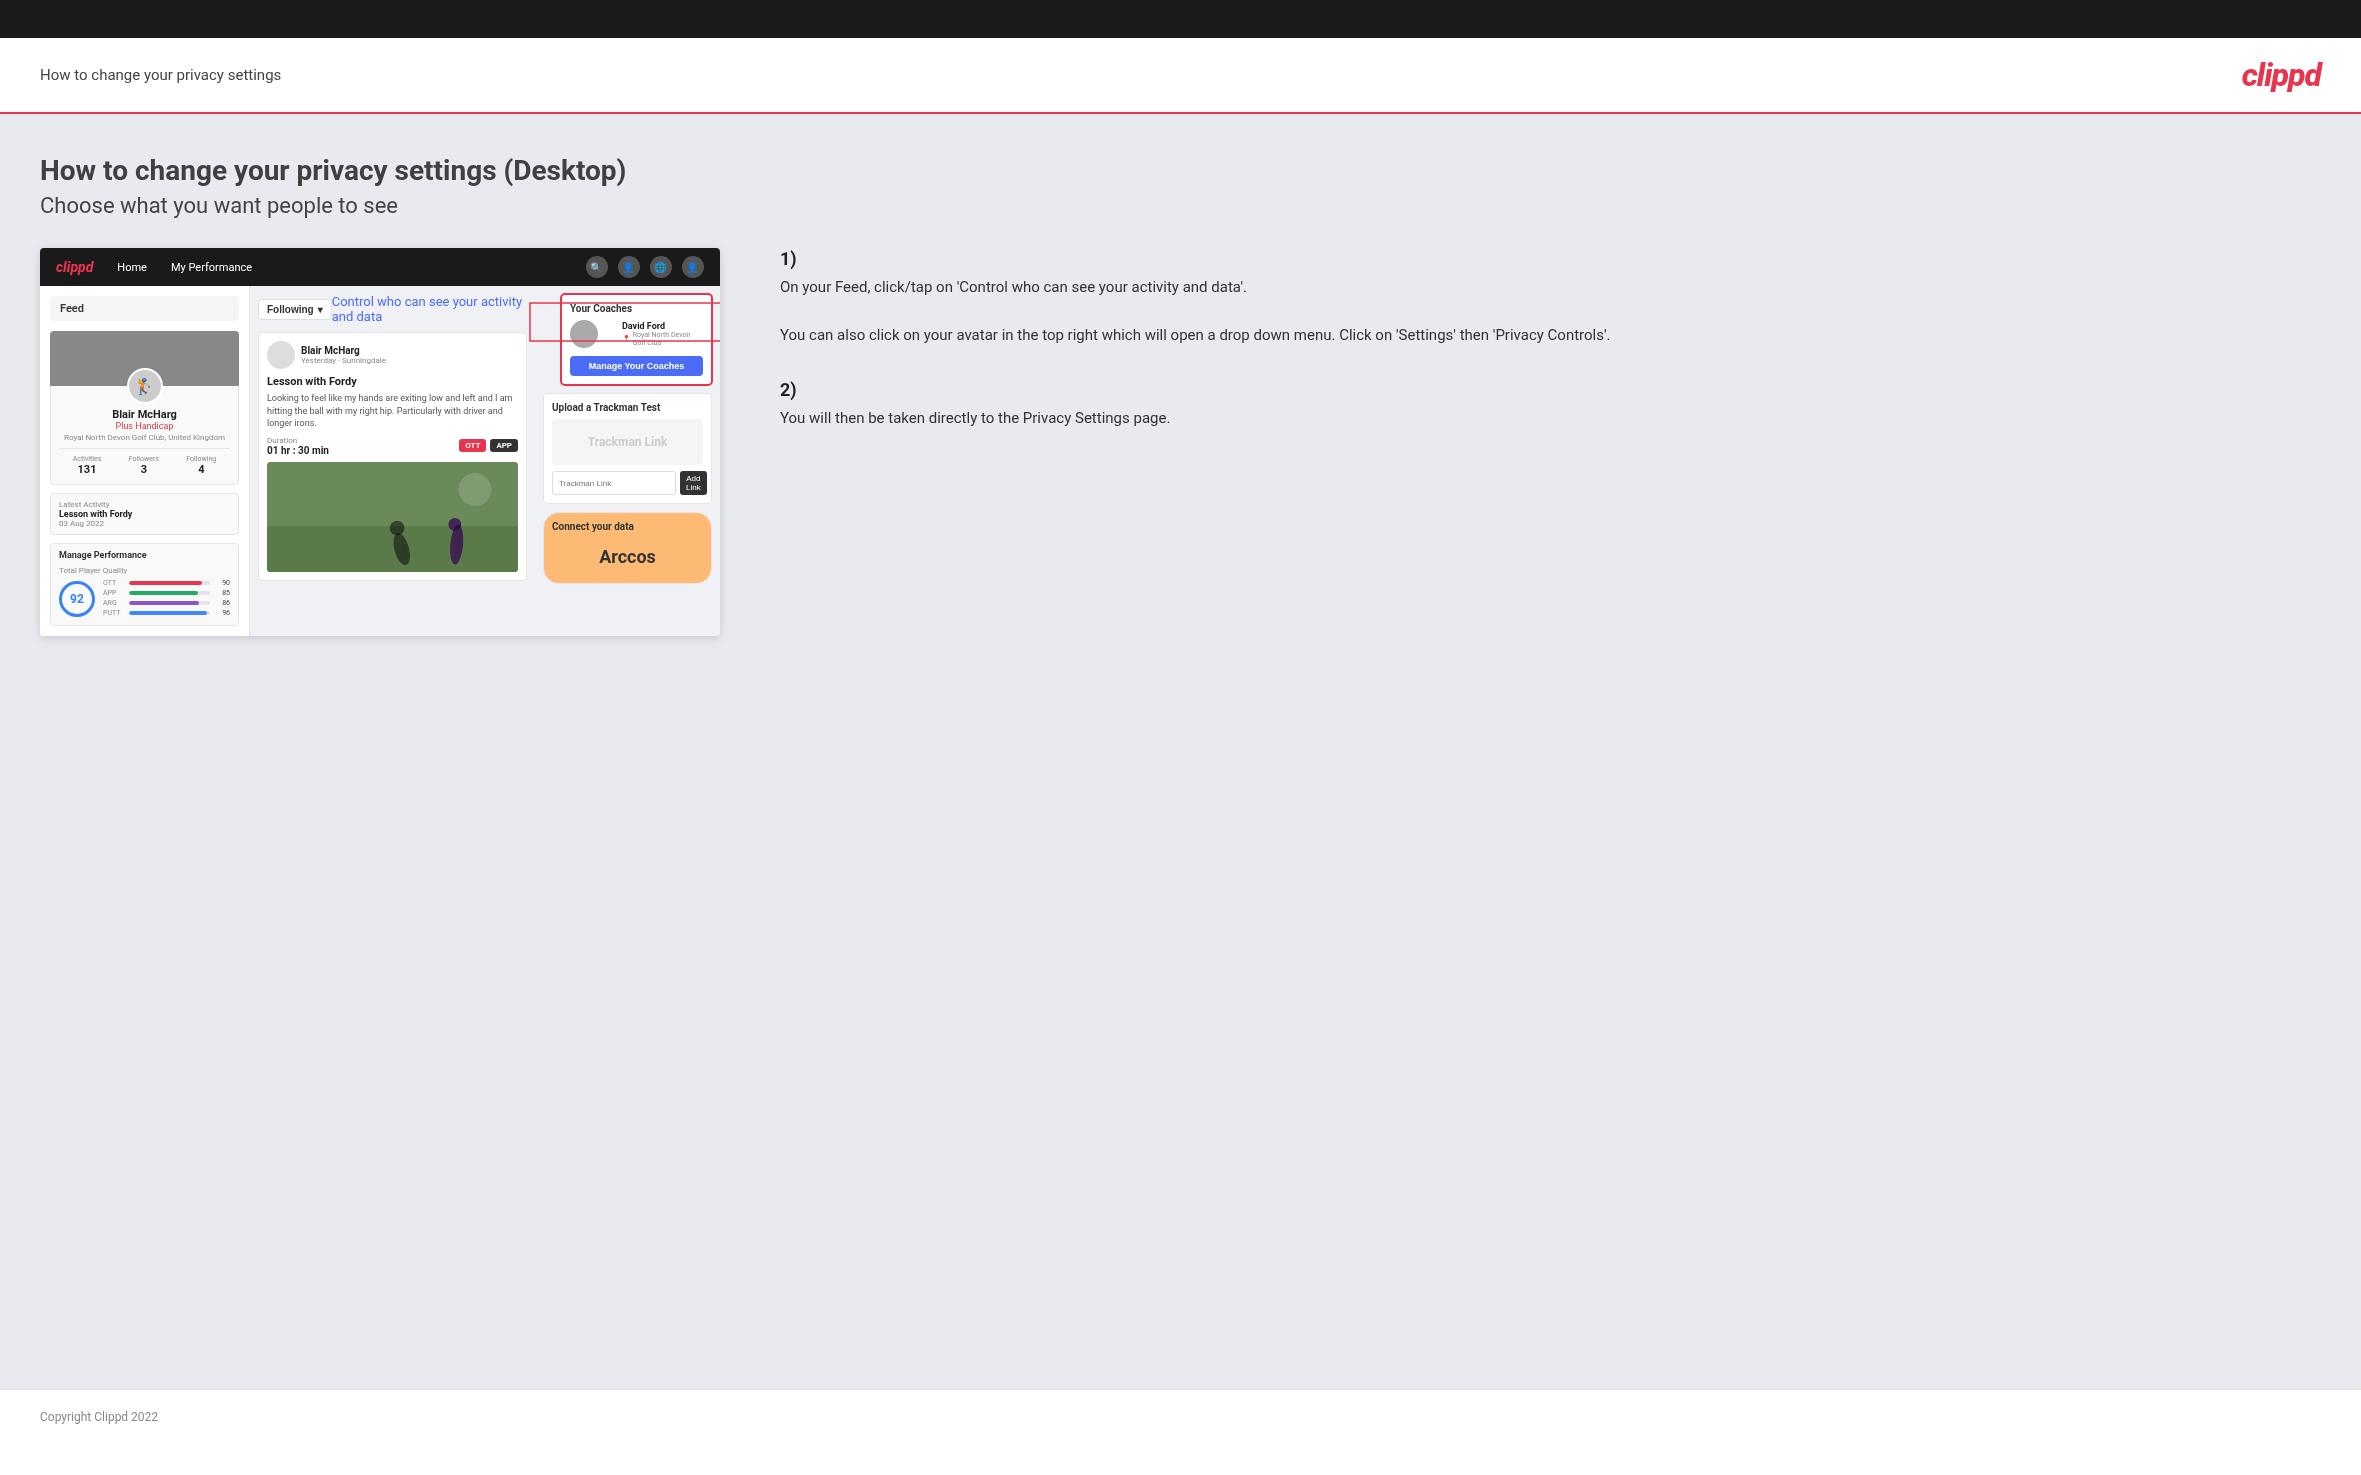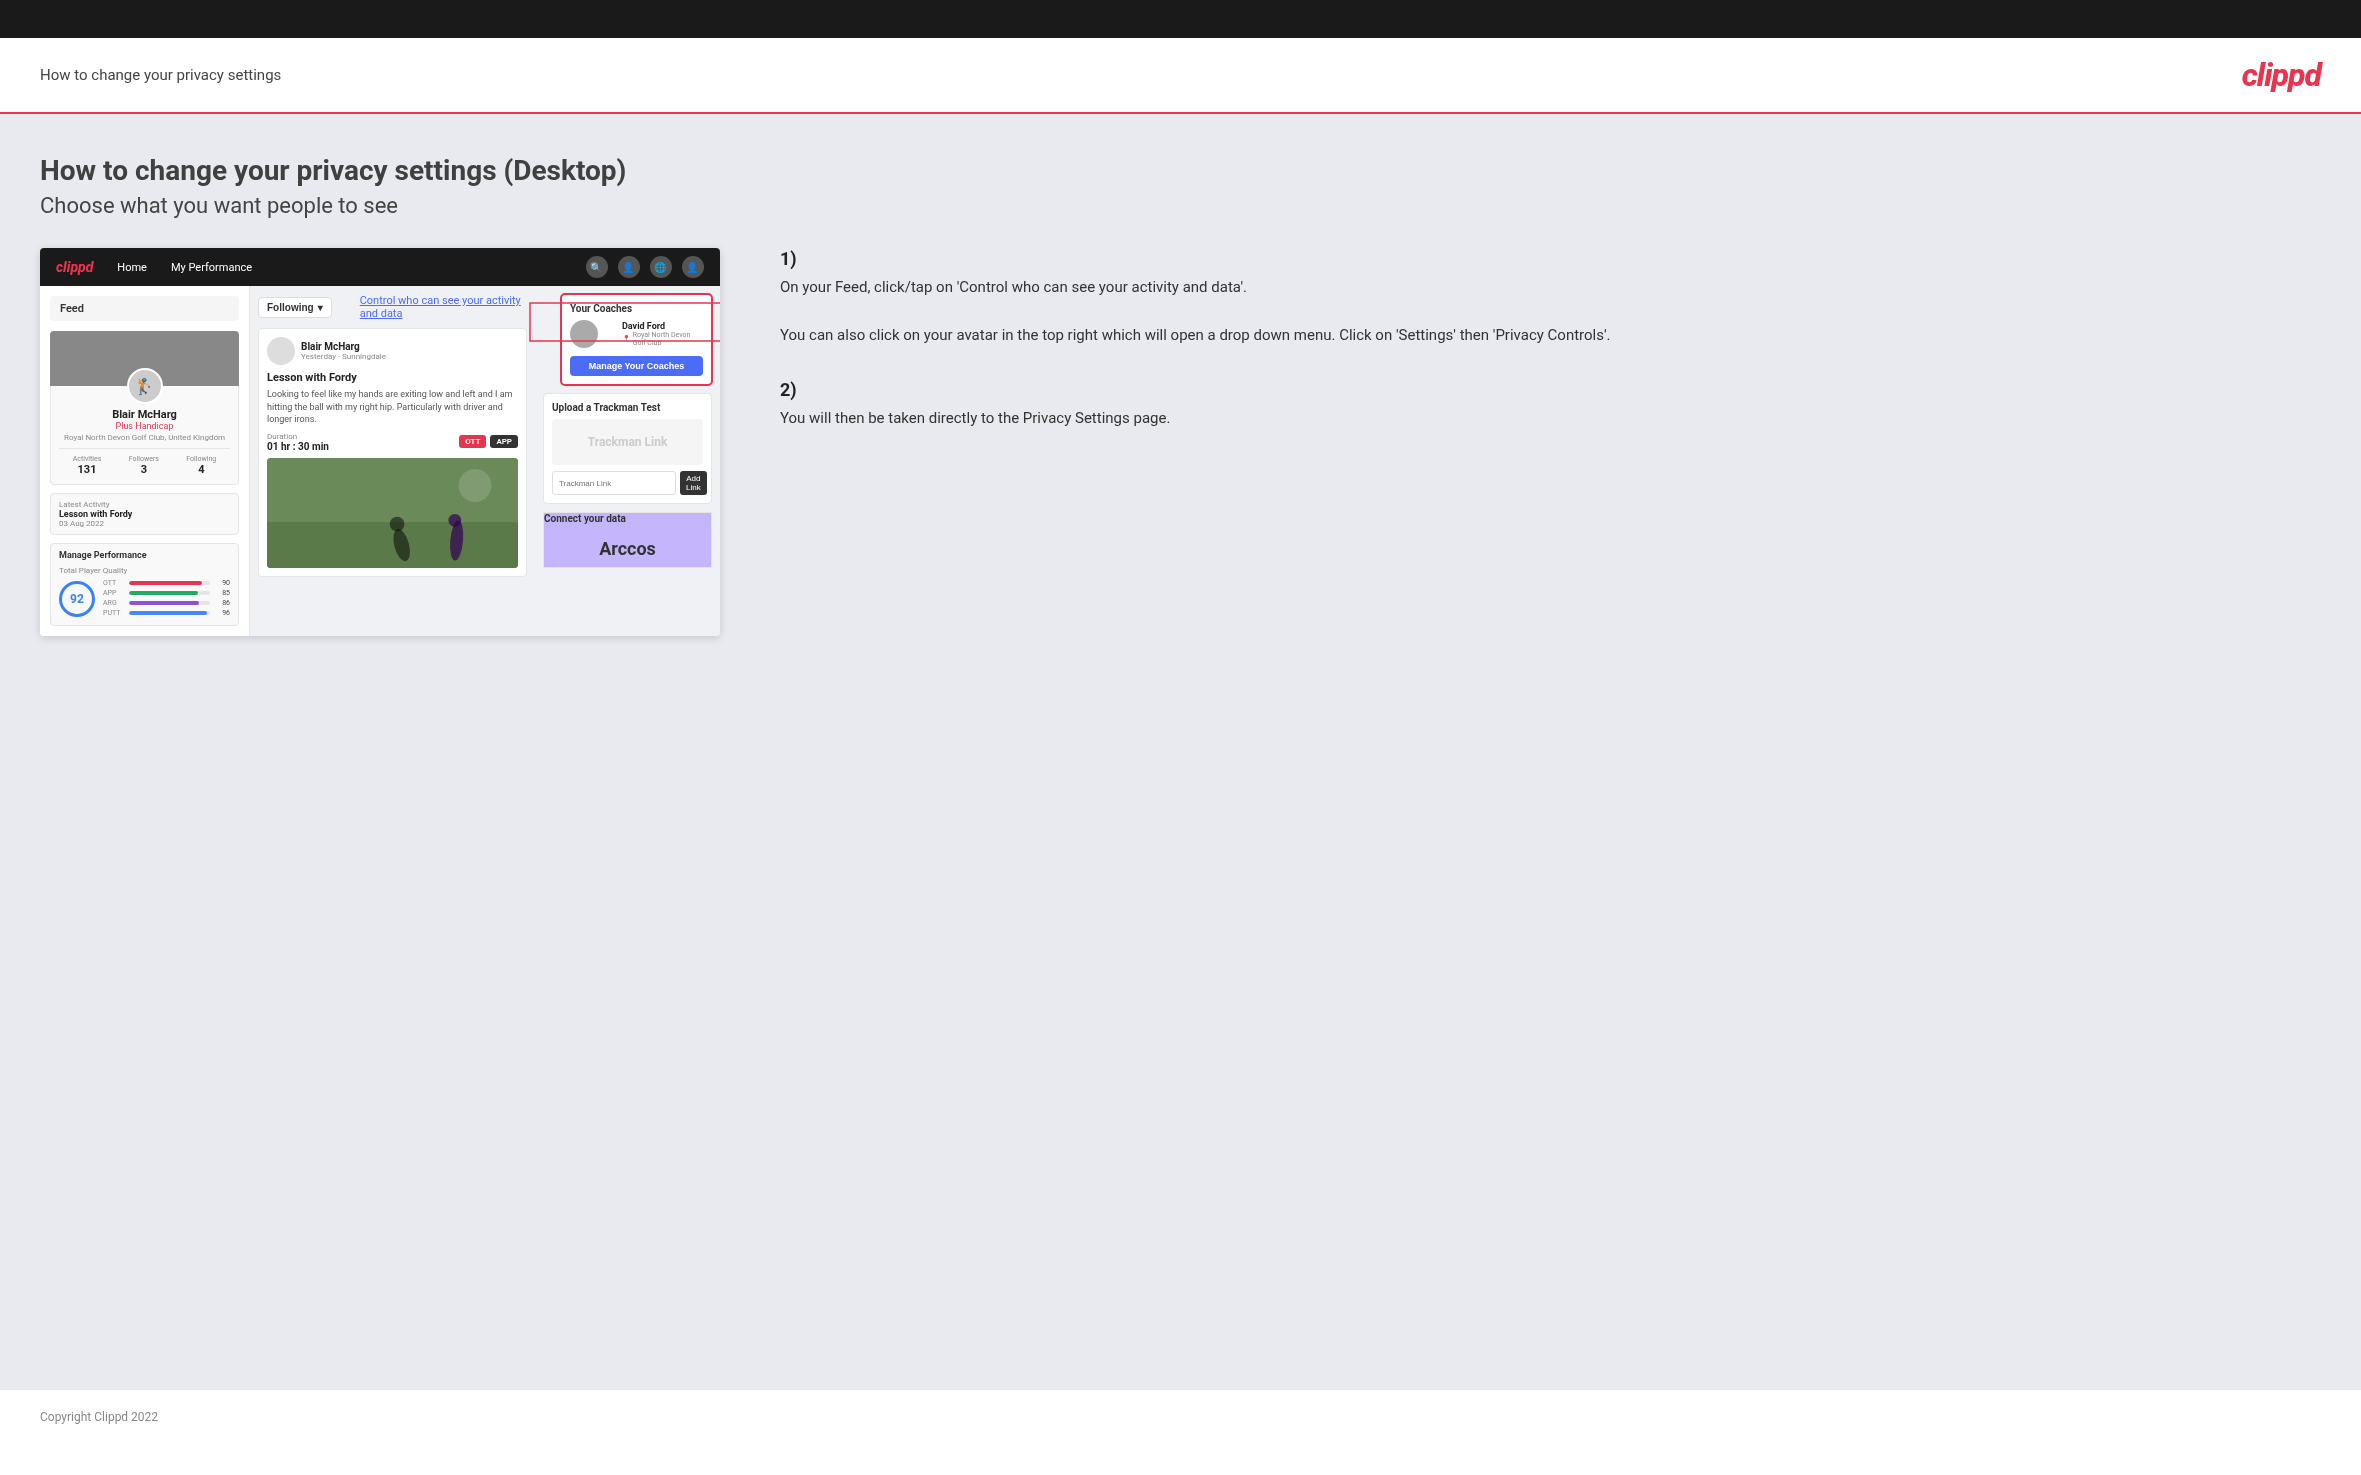--- a/index.html
+++ b/index.html
@@ -336,25 +336,23 @@
       font-weight: 600;
       color: #333;
       background: #fff;
       border: 1px solid #ddd;
       border-radius: 4px;
       padding: 4px 8px;
       cursor: pointer;
     }
 
     .control-link {
-      font-size: 11px;
+      font-size: 13px;
       color: #4a6cf7;
-      text-decoration: underline;
       cursor: pointer;
-      padding-left: 28px;
     }
 
     .activity-card {
       background: #fff;
       border: 1px solid #e5e5e5;
       border-radius: 4px;
       padding: 8px;
     }
 
     .activity-header {
@@ -573,24 +571,24 @@
       background: #333;
       color: #fff;
       border: none;
       border-radius: 3px;
       padding: 3px 6px;
       font-size: 8px;
       cursor: pointer;
     }
 
     .connect-box {
-      background: #c4b5fd;
+      background: #fdba74;
       border: 1px solid #e5e5e5;
-      border-radius: 0;
-      padding: 0;
+      border-radius: 16px;
+      padding: 8px;
     }
 
     .connect-title {
       font-size: 10px;
       font-weight: 700;
       color: #333;
       margin-bottom: 6px;
     }
 
     .arccos-text {

